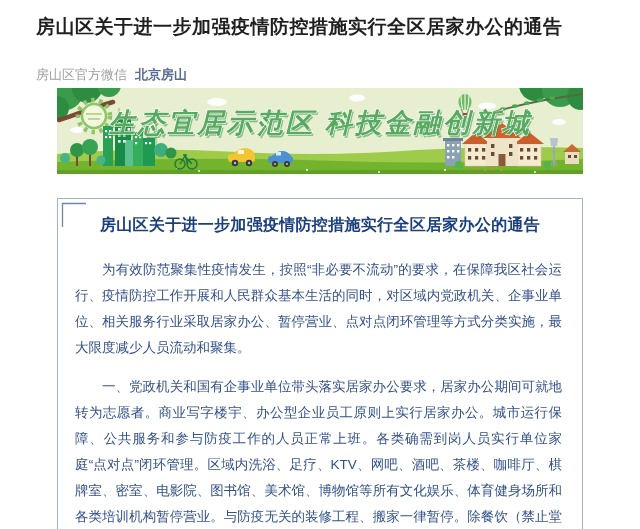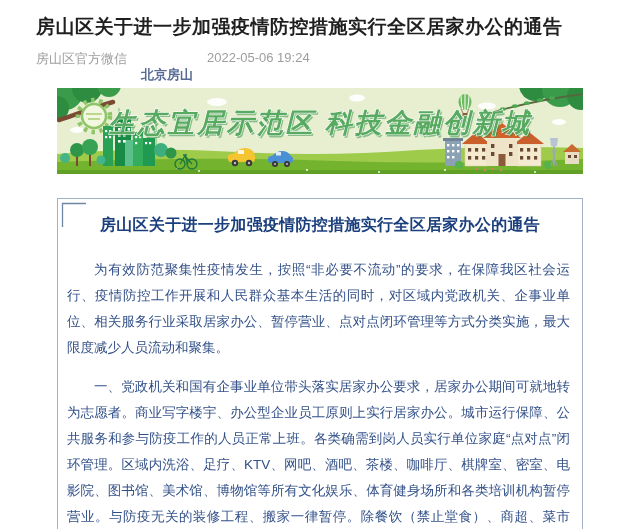--- a/index.html
+++ b/index.html
@@ -6,54 +6,53 @@
   .page{
     position:relative;width:640px;height:529px;overflow:hidden;background:#fff;
     font-family:"Liberation Sans","DejaVu Sans",sans-serif;
   }
   .article-title{
     position:absolute;left:36px;top:14px;width:560px;
     font-size:19px;font-weight:700;color:#1f1f1f;line-height:26px;letter-spacing:.5px;
   }
   .meta{
     position:absolute;left:36px;top:50px;font-size:13px;color:#9e9e9e;
-    display:flex;gap:14px;align-items:flex-start;white-space:nowrap;
+    display:flex;gap:8px;align-items:flex-end;white-space:nowrap;
   }
   .meta .account{color:#576b95;font-weight:700;cursor:pointer;margin-top:16px;}
   .banner{
     position:absolute;left:57px;top:88px;width:526px;height:86px;overflow:hidden;cursor:pointer;font-style:italic;
   }
   .banner svg{display:block;}
   .notice-box{
     position:absolute;left:57px;top:198px;width:524px;height:380px;
     border:1px solid #9fb2c8;background:#fff;
   }
   .corner{position:absolute;left:3px;top:3px;}
   .notice-title{
     margin:14px 12px 0;text-align:center;
     font-size:16px;font-weight:700;color:#1b3f7d;line-height:24px;letter-spacing:.3px;
   }
   .notice-body{margin:20px 8px 0 5px;}
   .notice-body p{
-    margin:4px;font-size:13.5px;line-height:26px;color:#335189;
+    margin:12px;font-size:13.5px;line-height:26px;color:#335189;
     text-indent:2em;text-align:justify;
   }
   .notice-body p + p{margin-top:13px;}
 </style>
 </head>
 <body>
 
 <div class="page">
 
   <div class="article-title">房山区关于进一步加强疫情防控措施实行全区居家办公的通告</div>
 
   <div class="meta">
     <span class="source">房山区官方微信</span>
     <span class="account">北京房山</span>
-    <span class="time">2022-05-06 19:24</span>
   </div>
 
   <div class="banner">
     <svg width="526" height="86" viewBox="0 0 526 86" xmlns="http://www.w3.org/2000/svg">
 
       <rect x="0" y="0" width="526" height="86" fill="#e7efd0"></rect>
 
       <g>
         <path d="M0,66 Q90,58 180,64 Q270,69 360,62 Q445,57 526,60 L526,86 L0,86 Z" fill="#9ecb4a"></path>
         <ellipse cx="263" cy="88" rx="150" ry="14" fill="#b6d96b" opacity="0.85"></ellipse>

